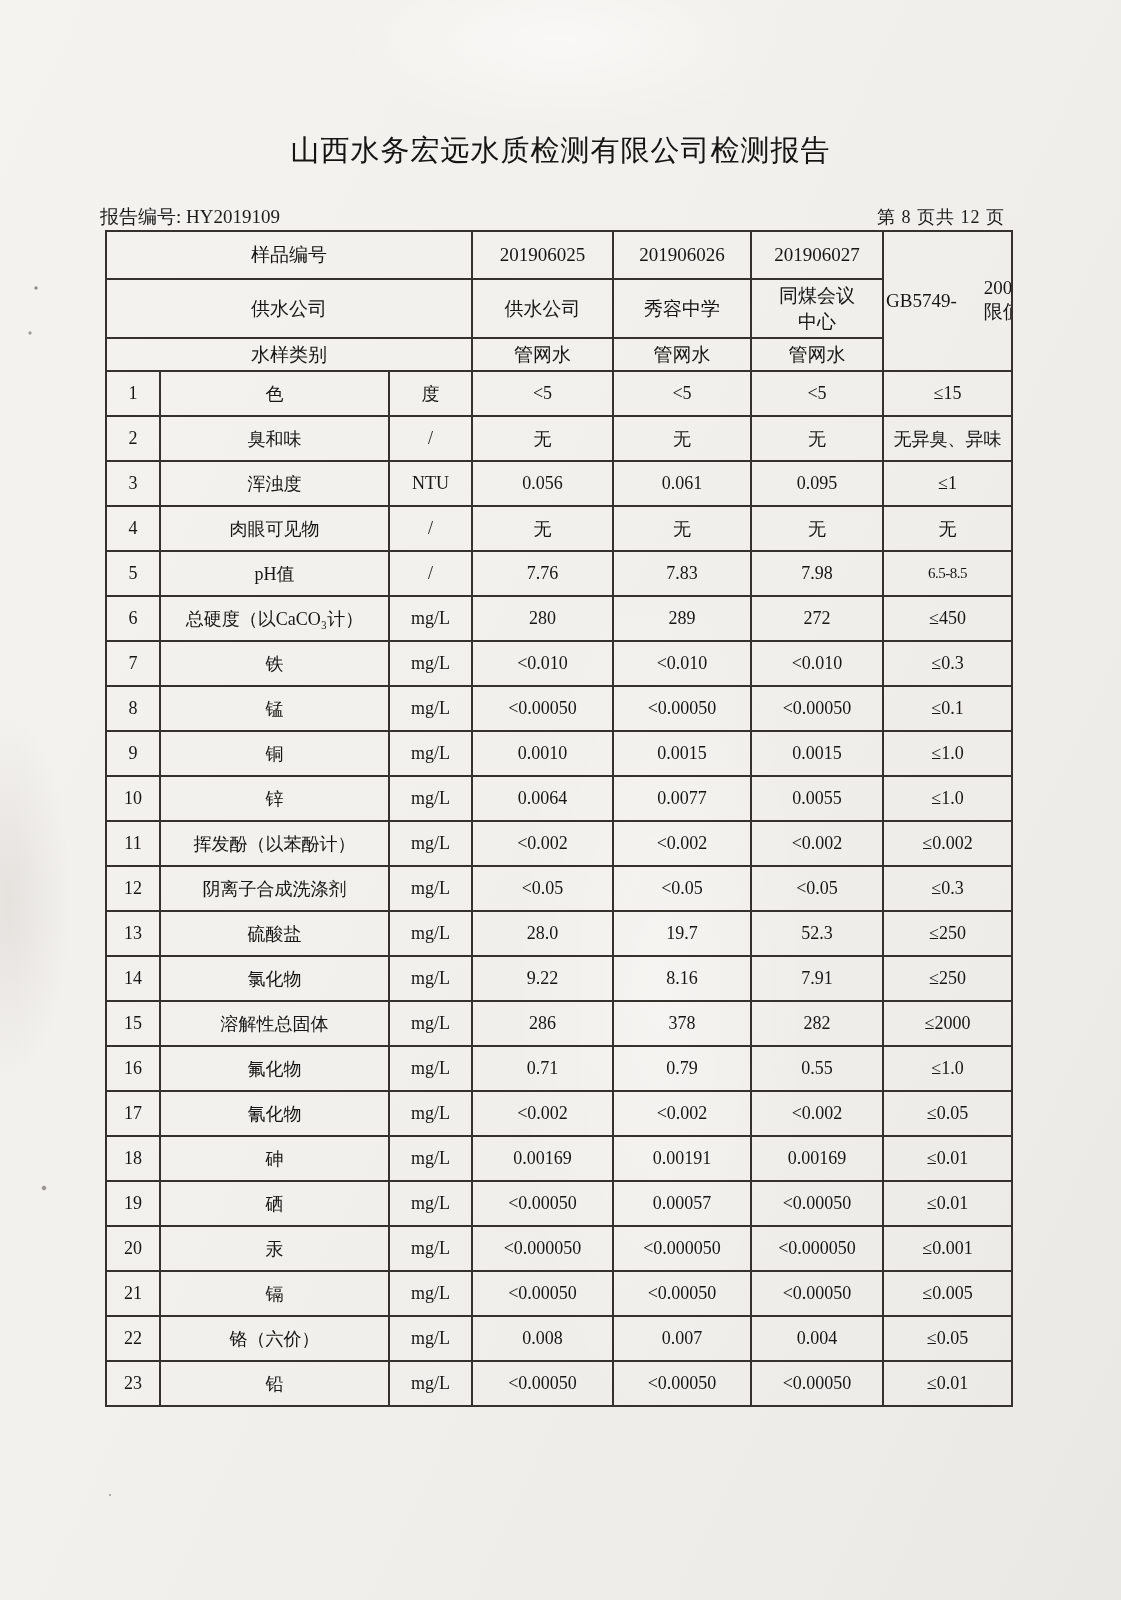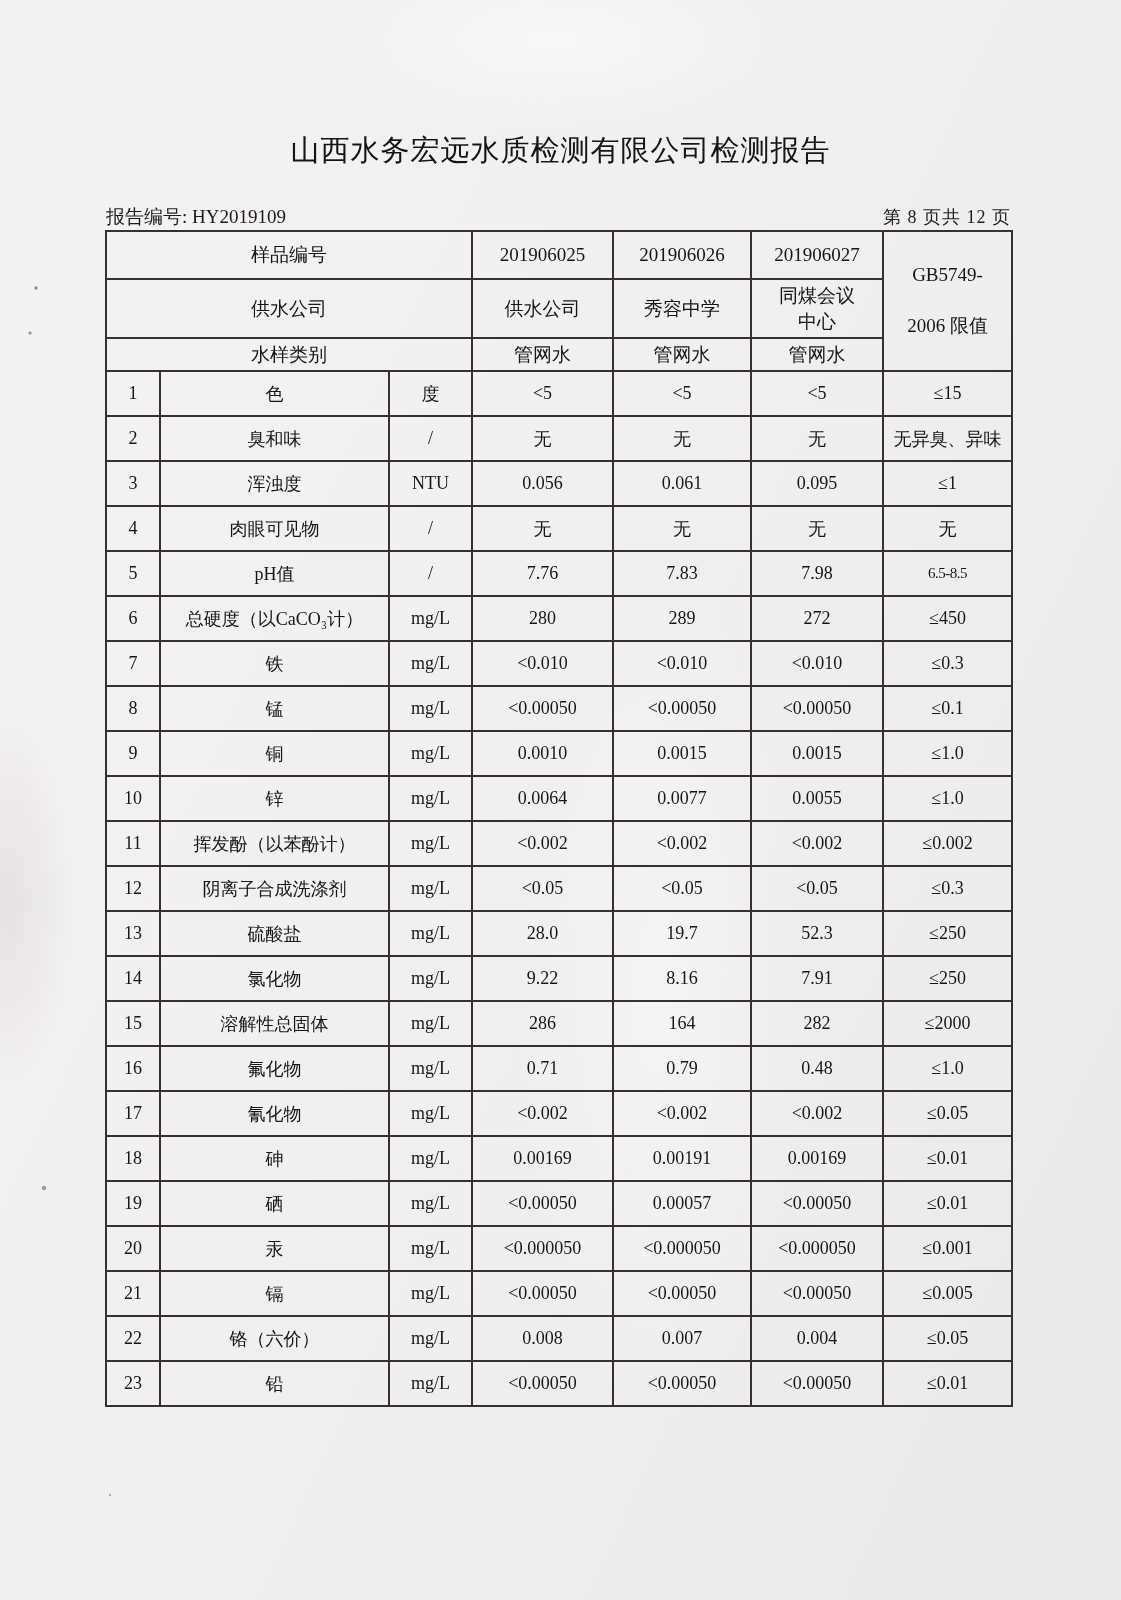--- a/index.html
+++ b/index.html
@@ -24,21 +24,21 @@
       radial-gradient(ellipse 90px 260px at 8px 900px, rgba(120,115,108,.12), transparent 70%),
       radial-gradient(ellipse 300px 120px at 560px 40px, rgba(255,255,255,.5), transparent 75%),
       radial-gradient(ellipse 200px 600px at 660px 1000px, rgba(255,255,255,.35), transparent 75%);
   }
   .title {
     position:absolute; top:131px; left:0; width:100%;
     text-align:center; font-family:"Liberation Sans","DejaVu Sans",sans-serif;
     font-weight:normal; font-size:29px; letter-spacing:1px; color:#161513;
   }
   .meta-row {
-    position:absolute; top:197px; left:106px; width:905px;
+    position:absolute; top:197px; left:100px; width:905px;
     display:flex; justify-content:space-between; align-items:baseline;
     font-size:19px; color:#1d1c1a;
   }
   .page-info { font-size:18px; letter-spacing:1px;margin-top:8px; }
 
   table.results {
     position:absolute; left:105px; top:230px; width:906px;
     border-collapse:collapse; table-layout:fixed;
     background:transparent;
   }
@@ -47,21 +47,21 @@
     text-align:center; vertical-align:middle;
     font-size:18px; color:#17161 4; color:#171614;
     padding:0 2px; overflow:hidden;
   }
   tr.hr-a > td { height:46px; font-size:19px; }
   tr.hr-b > td { height:57px; font-size:19px; }
   tr.hr-c > td { height:31px; font-size:19px; }
   #table-body tr > td { height:43px; }
   td.name-cell { text-align:left; padding-left:12px; }
   td.gb-cell { vertical-align:middle; }
-  .gb-inner { display:flex; flex-direction:column; gap:27px; align-items:center; font-size:19px; }
+  .gb-inner { display:flex; flex-direction:row; gap:27px; align-items:center; font-size:19px; }
   .loc { max-width:84px; margin:0 auto; line-height:1.35; }
   td.limit.small { font-size:15px; letter-spacing:-0.5px; }
 </style>
 </head>
 <body>
 
 <div class="paper">
 
   <div class="title">山西水务宏远水质检测有限公司检测报告</div>
 
@@ -254,32 +254,32 @@
     <td class="val">8.16</td>
     <td class="val">7.91</td>
     <td class="limit">≤250</td>
   </tr>
 
   <tr>
     <td class="num">15</td>
     <td class="name-cell">溶解性总固体</td>
     <td class="unit">mg/L</td>
     <td class="val">286</td>
-    <td class="val">164</td>
+    <td class="val">378</td>
     <td class="val">282</td>
     <td class="limit">≤2000</td>
   </tr>
 
   <tr>
     <td class="num">16</td>
     <td class="name-cell">氟化物</td>
     <td class="unit">mg/L</td>
     <td class="val">0.71</td>
     <td class="val">0.79</td>
-    <td class="val">0.48</td>
+    <td class="val">0.55</td>
     <td class="limit">≤1.0</td>
   </tr>
 
   <tr>
     <td class="num">17</td>
     <td class="name-cell">氰化物</td>
     <td class="unit">mg/L</td>
     <td class="val">&lt;0.002</td>
     <td class="val">&lt;0.002</td>
     <td class="val">&lt;0.002</td>

